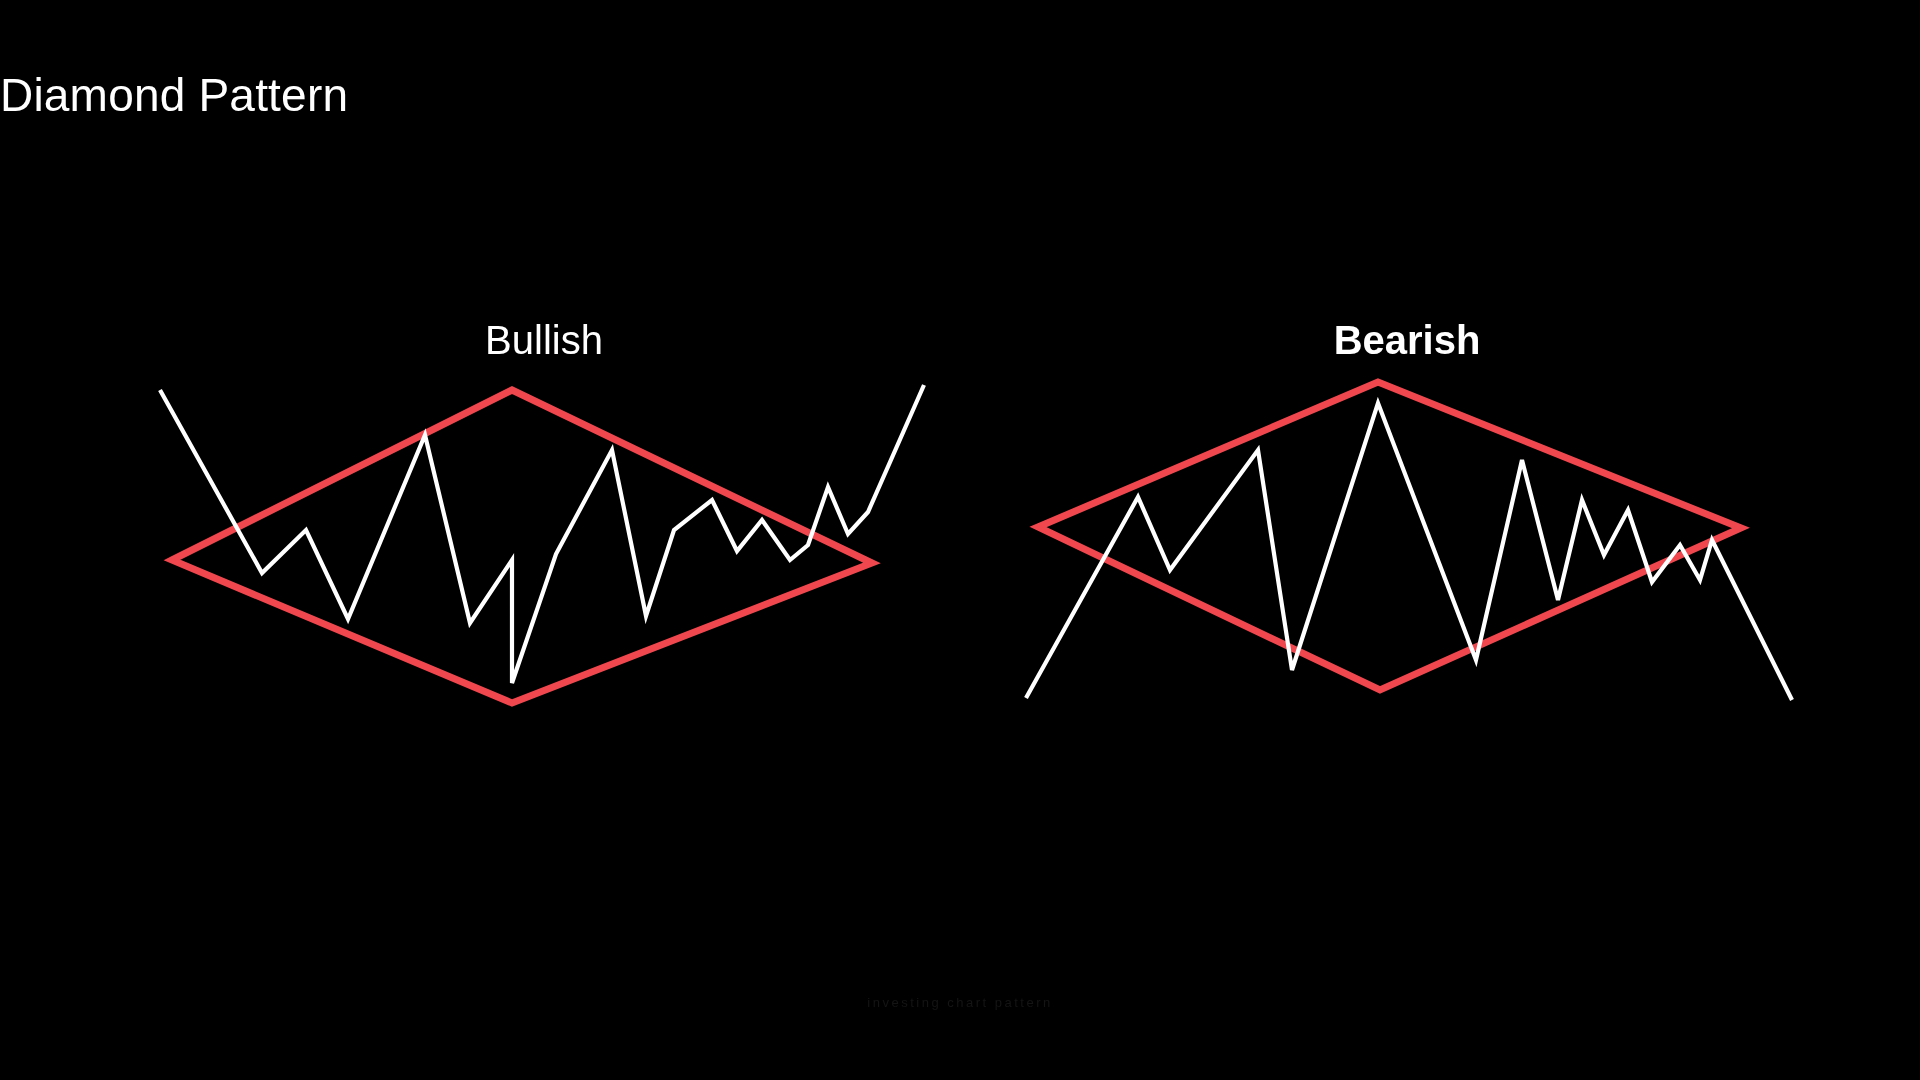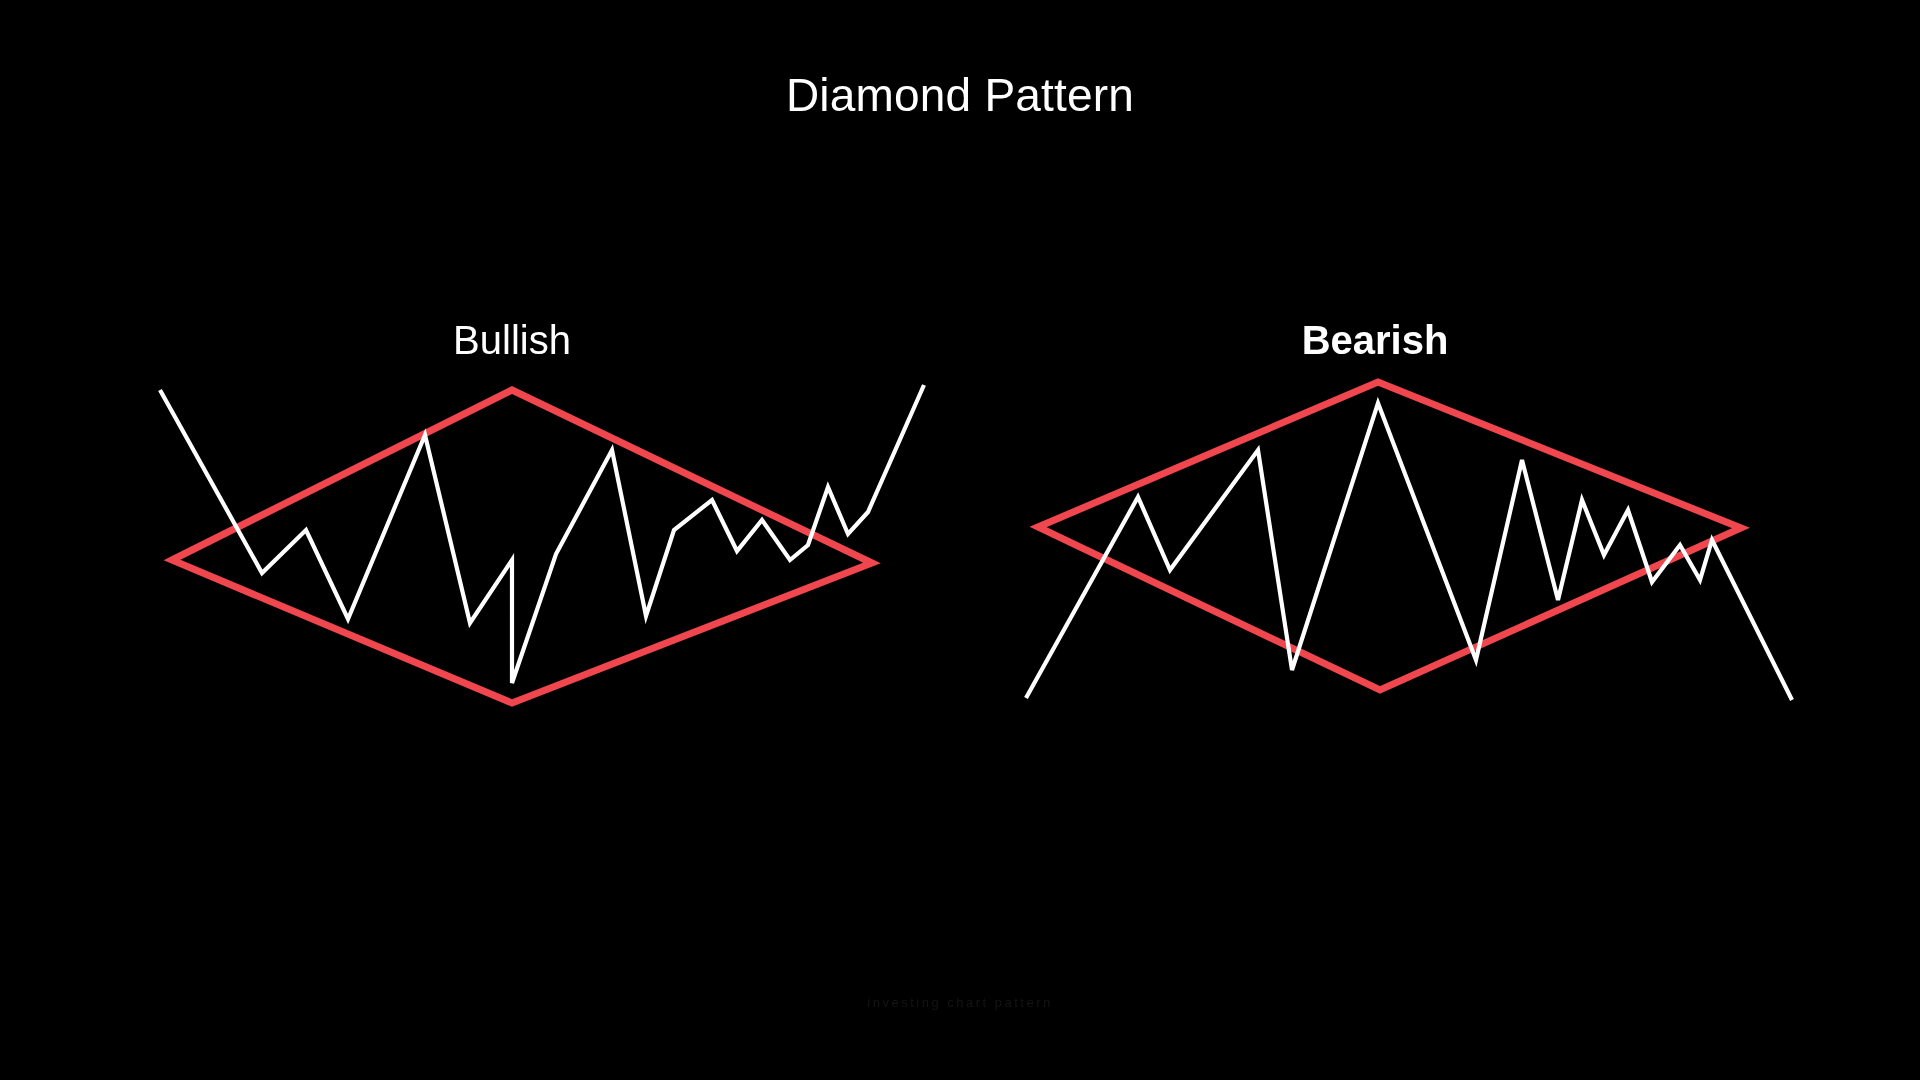--- a/index.html
+++ b/index.html
@@ -24,39 +24,39 @@
     height: 1080px;
     background: #000000;
   }
 
   
   #chart-title {
     position: absolute;
     top: 72px;
     left: 0;
     width: 1920px;
-    text-align: center;
     color: #ffffff;
     font-size: 46px;
     font-weight: 400;
     letter-spacing: 0.2px;
     line-height: 1;
     white-space: nowrap;
   }
 
   
   .panel-label {
     position: absolute;
     color: #ffffff;
     font-size: 40px;
     font-weight: 400;
     line-height: 1;
     white-space: nowrap;
     text-align: center;
     transform: translateX(-50%);
+    margin-left: 32px;
   }
   #label-bullish { left: 512px; top: 320px; }
   #label-bearish { left: 1375px; top: 320px; font-weight: bold; }
 
   
   .figure-svg {
     position: absolute;
     left: 0;
     top: 0;
     width: 1920px;

